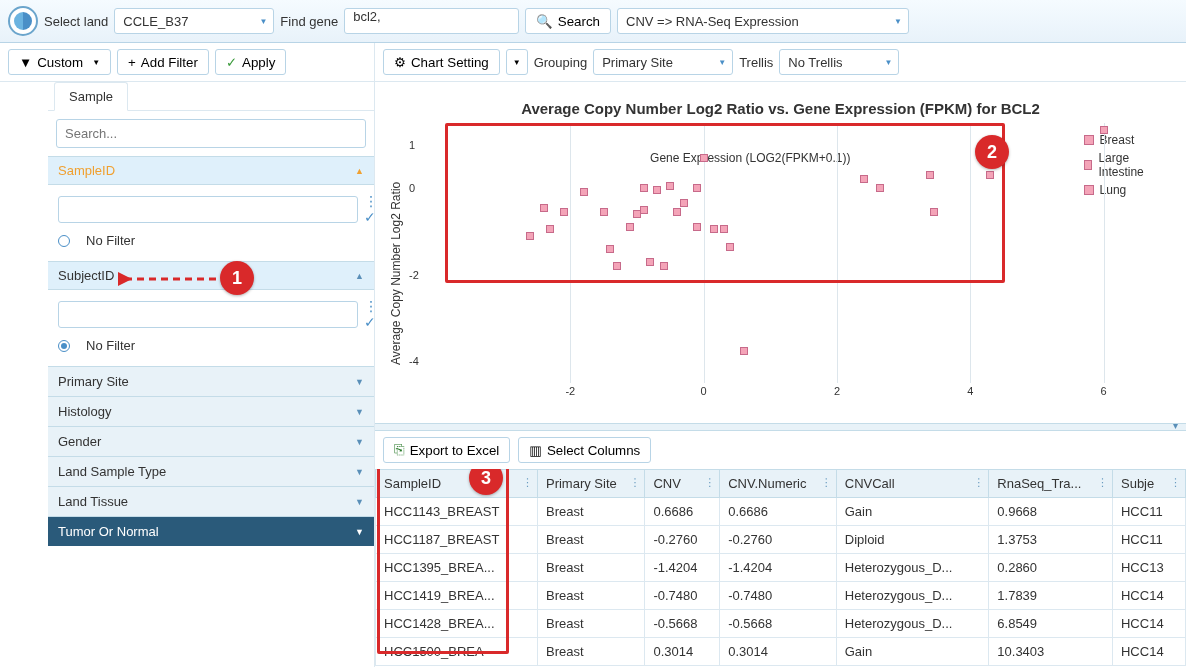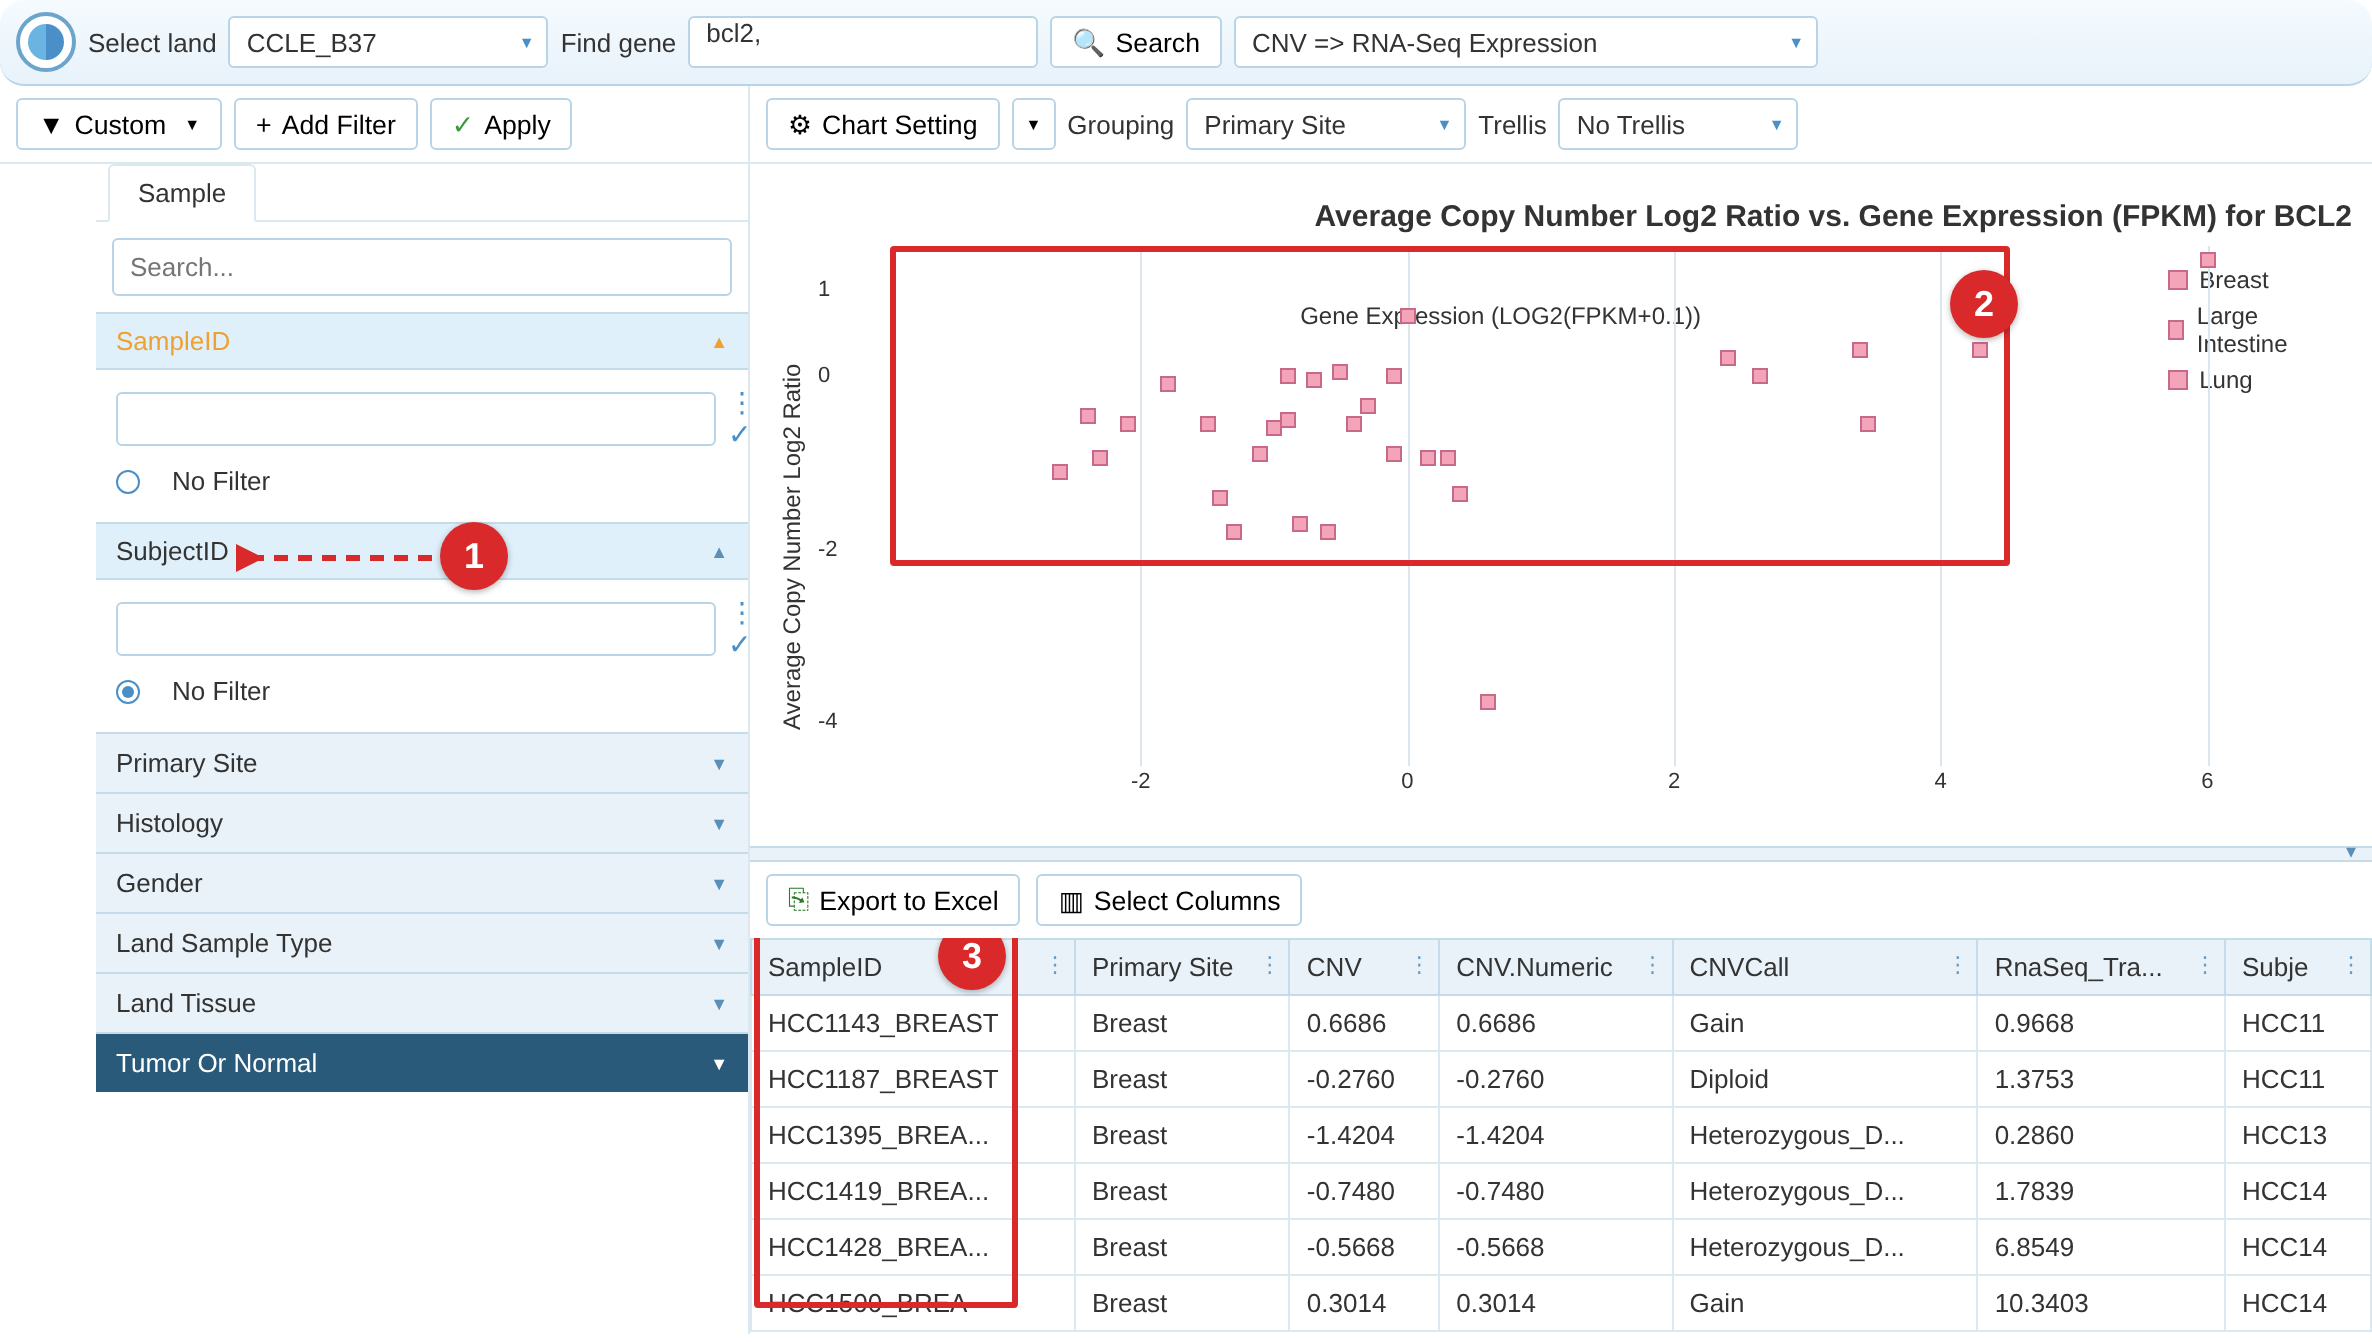--- a/index.html
+++ b/index.html
@@ -1,18 +1,18 @@
 <!DOCTYPE html>
 <html><head>
 <meta charset="utf-8">
 <style>
 * { box-sizing: border-box; margin: 0; padding: 0; font-family: Arial, sans-serif; }
 body { background: #fff; font-size: 13px; color: #333; width: 1186px; height: 671px; overflow: hidden; }
 
-.topbar { display: flex; align-items: center; padding: 6px 8px; gap: 6px; background: linear-gradient(#f5fbff,#e8f2fa); border-bottom: 1px solid #b8d4e6; border-radius: 12px; }
+.topbar { display: flex; align-items: center; padding: 6px 8px; gap: 6px; background: linear-gradient(#f5fbff,#e8f2fa); border-bottom: 1px solid #b8d4e6; }
 .logo-circle { width: 30px; height: 30px; border: 2px solid #6ba5cc; border-radius: 50%; display:flex; align-items:center; justify-content:center; background:#fff;}
 .logo-inner { width:18px; height:18px; background: conic-gradient(#4a8fc7 0deg 180deg, #6bb3e0 180deg 360deg); border-radius:50%;}
 .lbl { color:#333; font-size:13px; }
 .dd { background:#fff; border:1px solid #b8d4e6; border-radius:3px; padding:4px 22px 4px 8px; position:relative; display:inline-flex; align-items:center; min-height:26px;}
 .dd::after { content:"▼"; font-size:8px; color:#4a8fc7; position:absolute; right:6px;}
 .txtbox { background:#fff; border:1px solid #b8d4e6; border-radius:3px; padding:0 8px; min-height:26px; }
 .btn { background:#fff; border:1px solid #b8d4e6; border-radius:3px; padding:4px 10px; display:inline-flex; align-items:center; gap:5px; cursor:pointer; min-height:26px;}
 
 .toolbar-row { display:flex; gap:8px; padding:6px 8px; border-bottom:1px solid #dce8f0;}
 .toolbar-left { display:flex; gap:6px; }
@@ -39,21 +39,21 @@
 .radio-dot { width:12px; height:12px; border:1px solid #4a8fc7; border-radius:50%; display:inline-flex; align-items:center; justify-content:center;}
 .radio-dot.sel::after{content:""; width:6px; height:6px; background:#4a8fc7; border-radius:50%;}
 .hcc-text { color:#c02020; font-weight:400;}
 
 .collapse-row { background:#e8f2f8; border-top:1px solid #c4dce8; padding:7px 10px; display:flex; justify-content:space-between; align-items:center; cursor:pointer; font-size:13px;}
 .collapse-row.dark { background:#2a5a7a; color:#fff;}
 .collapse-row .tri{ font-size:9px; color:#5a8fb8;}
 .collapse-row.dark .tri{color:#fff;}
 
 
-.chart-title { text-align:right; font-weight:bold; font-size:15px; padding:18px 10px 6px 10px;}
+.chart-title { text-align:center; font-weight:bold; font-size:15px; padding:18px 10px 6px 10px;}
 .chart-wrap { display:flex; padding:0 20px 0 10px; }
 .yaxis-label { writing-mode: vertical-rl; transform:rotate(180deg); font-size:12px; text-align:center; padding:0 4px;}
 .plot-frame { position:relative; width:760px; height:300px; }
 .plot-area { position:absolute; left:30px; top:0; width:700px; height:260px; }
 .grid-v { position:absolute; top:0; bottom:0; width:1px; background:#dde6ec;}
 .tick-x { position:absolute; top:262px; font-size:11px; transform:translateX(-50%); color:#333;}
 .tick-y { position:absolute; left:-28px; font-size:11px; transform:translateY(-50%); color:#333;}
 .pt { position:absolute; width:8px; height:8px; background:#f4a4b8; border:1px solid #c76a8a; transform:translate(-50%,-50%);}
 .xaxis-label { text-align:center; font-size:12px; padding-top:28px; margin-left:30px;}
 .legend { padding:10px 0 0 20px; font-size:12px;}

